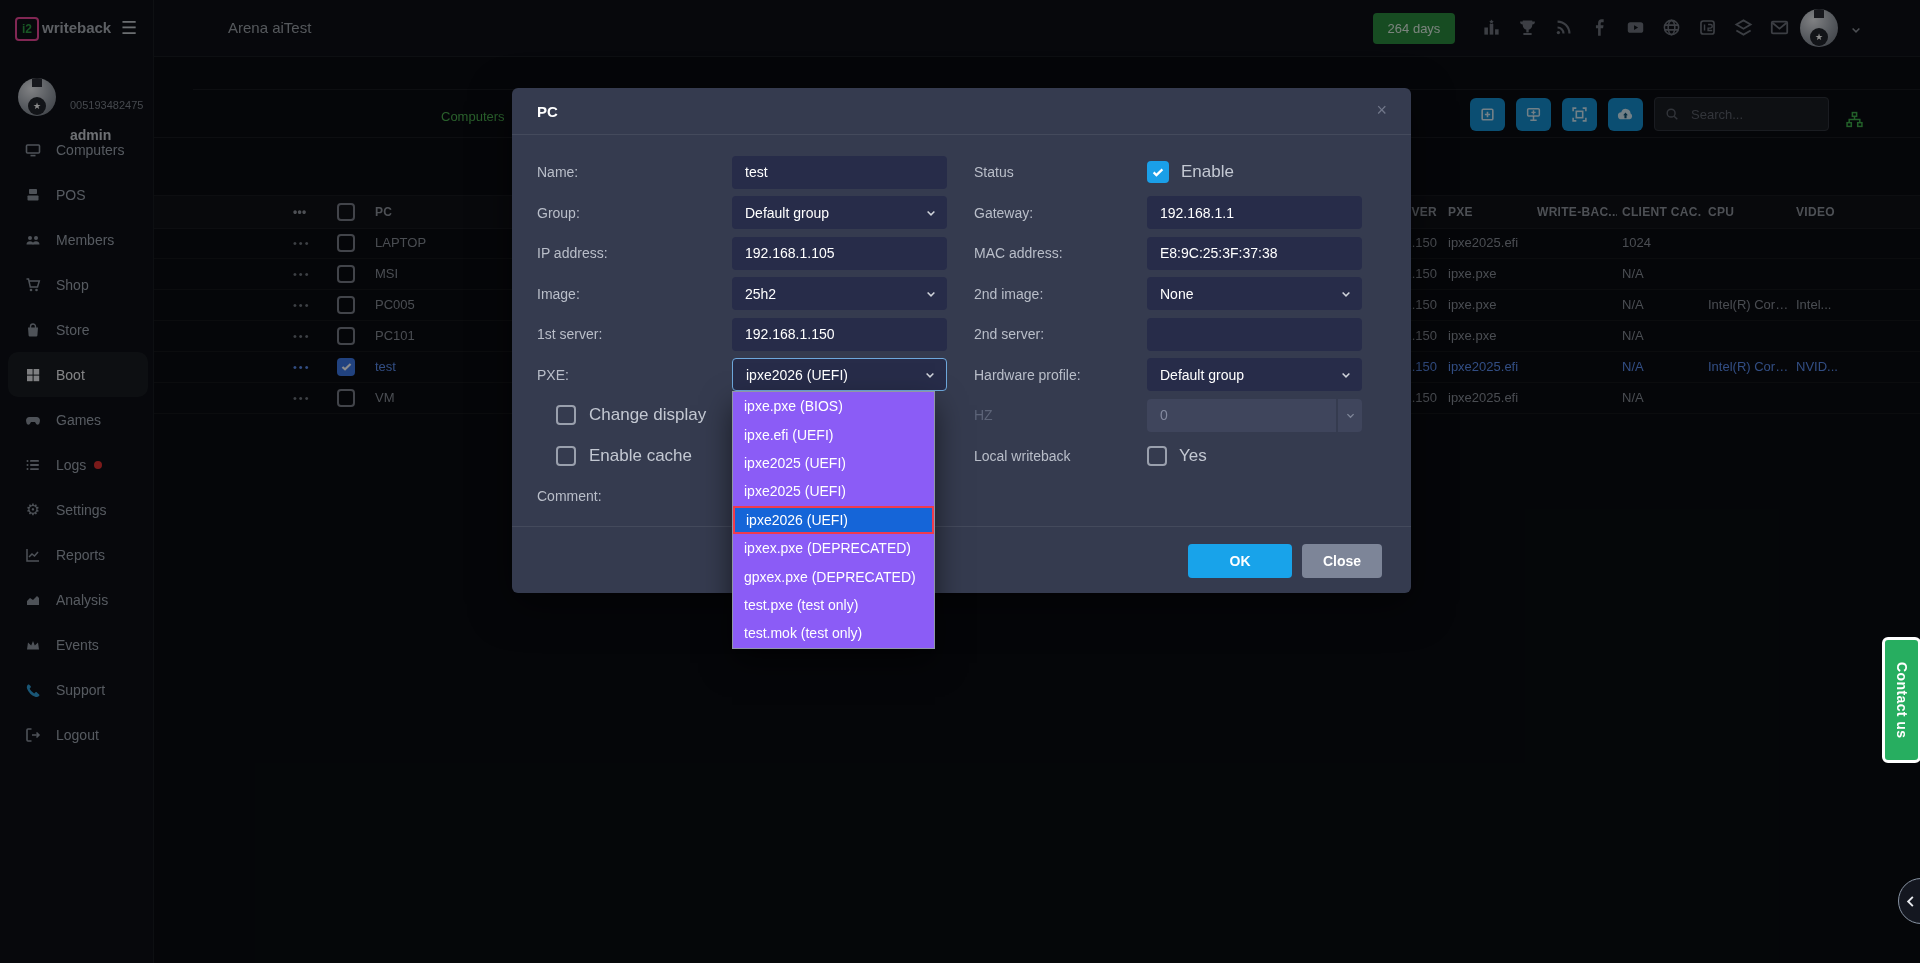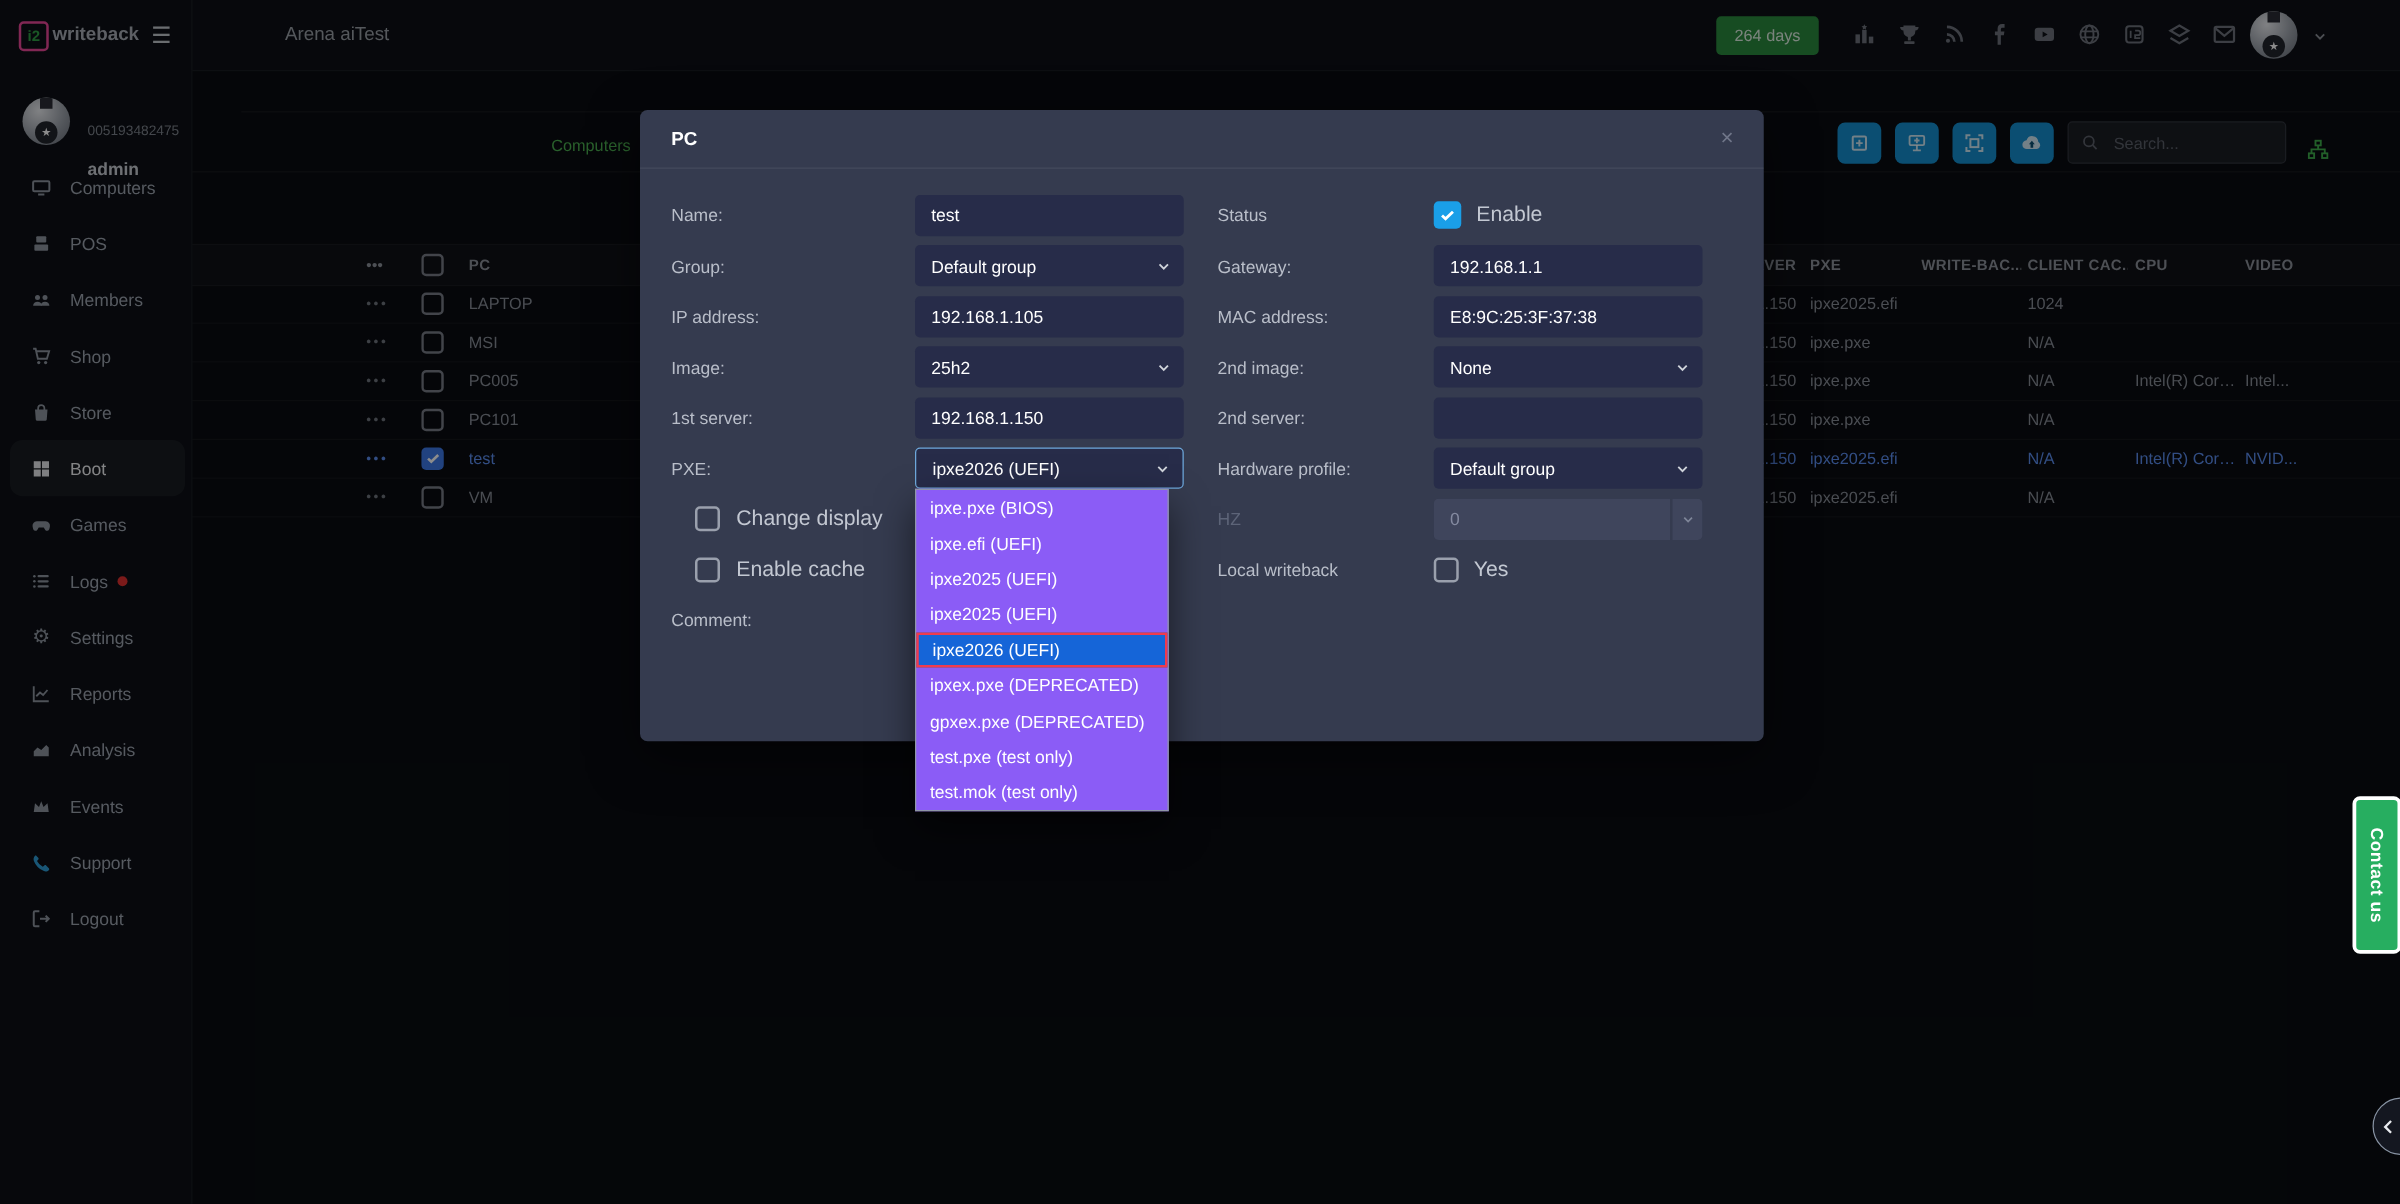--- a/index.html
+++ b/index.html
@@ -647,20 +647,24 @@
       <div class="m-label m-label2">Local writeback</div>
       <div class="f-checkrow">
         <div class="m-chk"></div>
         <span class="c-lbl">Yes</span>
       </div>
       <div class="m-label">Comment:</div>
       <div></div>
       <div></div>
       <div></div>
     </div>
+  <div id="mFooter">
+    <button id="btnOk" class="mbtn">OK</button>
+    <button id="btnClose" class="mbtn">Close</button>
+  </div>
   <div id="dropdown">
       <div class="opt">ipxe.pxe (BIOS)</div>
       <div class="opt">ipxe.efi (UEFI)</div>
       <div class="opt">ipxe2025 (UEFI)</div>
       <div class="opt">ipxe2025 (UEFI)</div>
       <div class="opt sel">ipxe2026 (UEFI)</div>
       <div class="opt">ipxex.pxe (DEPRECATED)</div>
       <div class="opt">gpxex.pxe (DEPRECATED)</div>
       <div class="opt">test.pxe (test only)</div>
       <div class="opt">test.mok (test only)</div>

